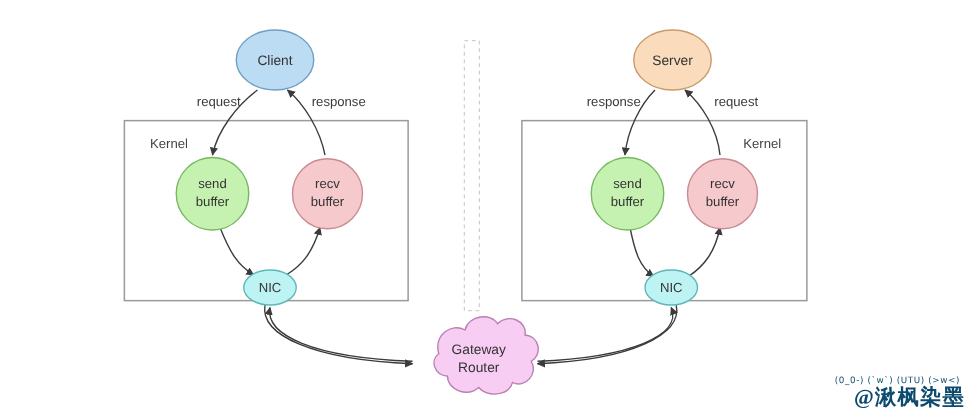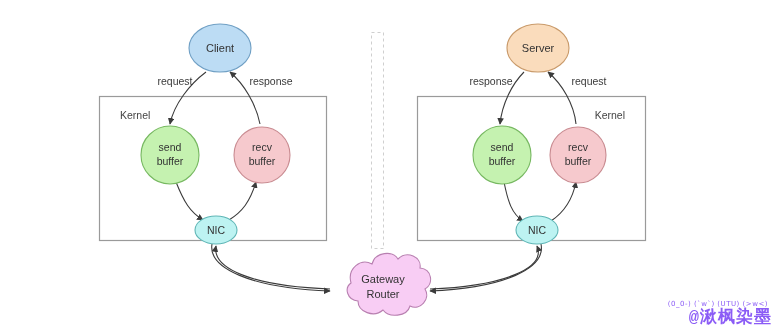--- a/index.html
+++ b/index.html
@@ -33,34 +33,34 @@
     dominant-baseline:middle;
   }
   .edge{fill:none;stroke:#3b3b3b;stroke-width:1.1;}
   .kernel-box{fill:#ffffff;stroke:#9a9a9a;stroke-width:1.2;}
   .divider-box{fill:none;stroke:#cfcfcf;stroke-width:1;stroke-dasharray:3 3;}
   .watermark{
     position:absolute;
     right:10px;
     bottom:6px;
     text-align:right;
-    color:#8b5cf6;
+    color:#0c4a6e;
     user-select:none;
     line-height:1.05;
   }
   .watermark .kao{
     font-family:"DejaVu Sans",sans-serif;
     font-size:7px;
     letter-spacing:0.5px;
     display:block;
     margin-bottom:1px;
     margin-right:4px;
   }
   .watermark .handle{
-    font-family:Liberation Mono, monospace;
+    font-family:Liberation Serif, serif;
     font-size:17px;
     font-weight:bold;
     display:block;
     letter-spacing:1px;
   }
 </style>
 </head>
 <body>
 
 <div id="stage">

